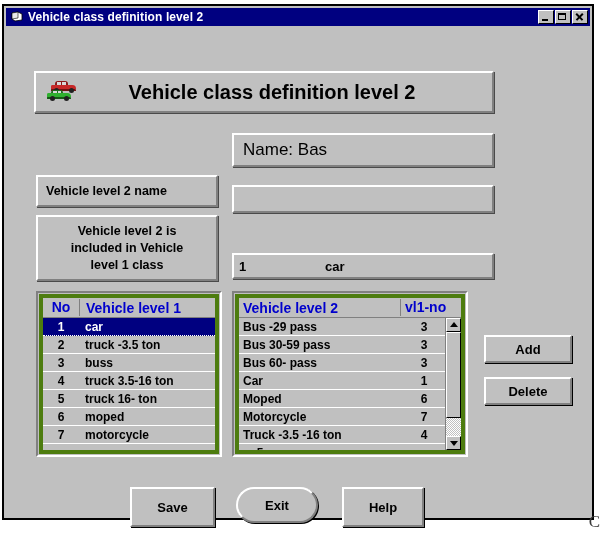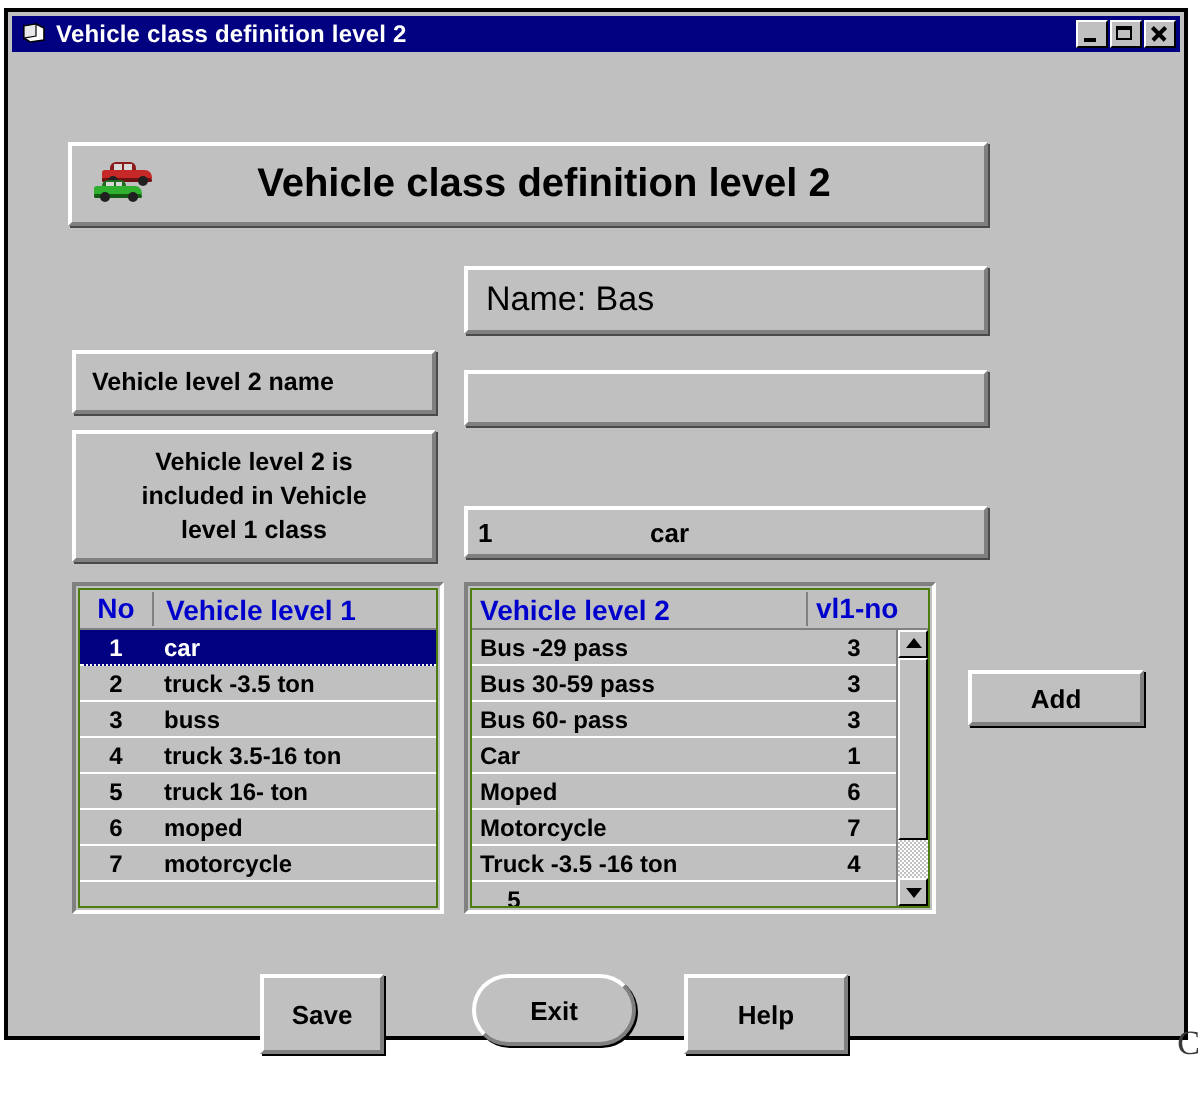--- a/index.html
+++ b/index.html
@@ -184,21 +184,21 @@
     border-left: 2px solid #808080;
     border-right: 2px solid #ffffff;
     border-bottom: 2px solid #ffffff;
     box-sizing: border-box;
     overflow: hidden;
   }
   .listbox-inner {
     position: absolute;
     inset: 1px;
     background: #eab308;
-    border: 1px solid #4d7c0f;
+    border: 4px solid #4d7c0f;
     box-sizing: border-box;
     display: flex;
     flex-direction: column;
   }
   .grid-head {
     display: flex;
     align-items: center;
     color: #0000cc;
     font-weight: bold;
     font-size: 14px;
@@ -302,21 +302,21 @@
     display: flex;
     align-items: center;
     justify-content: center;
     font-size: 13px;
     font-weight: bold;
     color: #000000;
     cursor: default;
   }
   #btn-add    { left: 478px; top: 308px; width: 88px; height: 28px; }
   #btn-delete { left: 478px; top: 350px; width: 88px; height: 28px; }
-  #btn-save   { left: 124px; top: 460px; width: 62px; height: 40px; }
+  #btn-save   { left: 124px; top: 460px; width: 85px; height: 40px; }
   #btn-exit   { left: 230px; top: 460px; width: 82px; height: 36px; border-radius: 19px; }
   #btn-help   { left: 336px; top: 460px; width: 82px; height: 40px; }
 
   
   #edge-artifact {
     position: absolute;
     right: 0px;
     bottom: 18px;
     font-size: 17px;
     color: #3a3a3a;
@@ -496,20 +496,21 @@
             </div>
             <div class="sb-btn" id="sb-dn">
                 <span class="arw"></span>
               </div>
           </div>
         </div>
       </div>
     </div>
 
     <div class="btn" id="btn-add">Add</div>
+    <div class="btn" id="btn-delete">Delete</div>
     <div class="btn" id="btn-save">Save</div>
     <div class="btn" id="btn-exit">Exit</div>
     <div class="btn" id="btn-help">Help</div>
 
   </div>
 </div>
 
 <div id="edge-artifact">C</div>
 
 </body></html>

